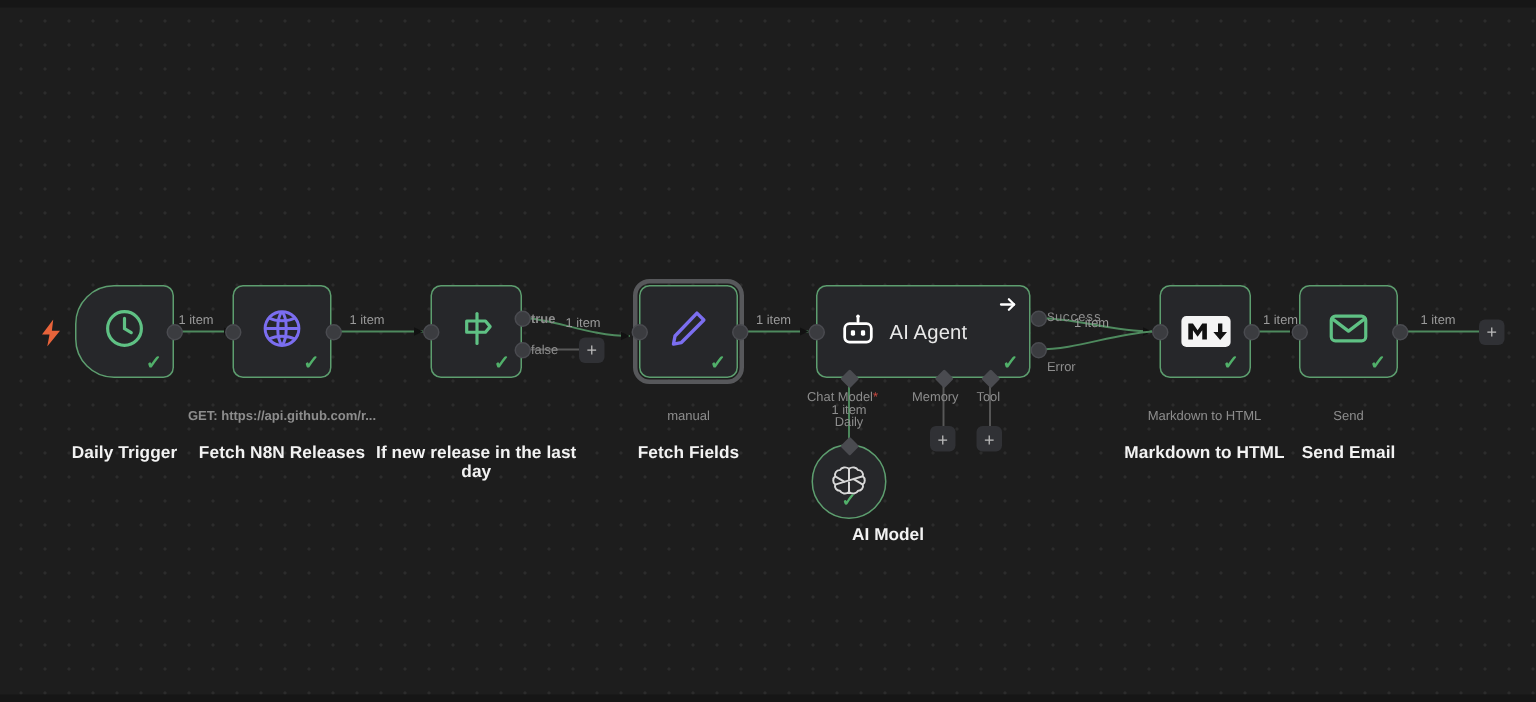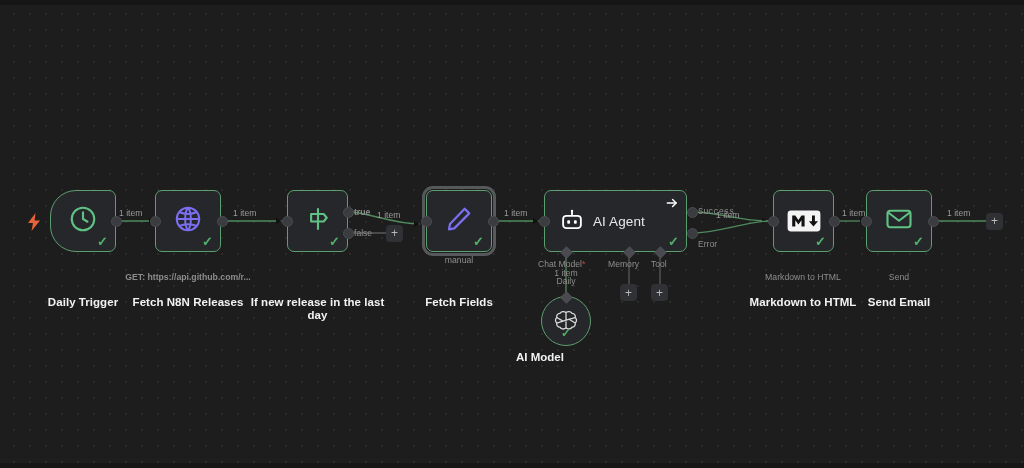--- a/index.html
+++ b/index.html
@@ -51,21 +51,21 @@
     position:absolute;text-align:center;color:#f2f2f2;
     font-size:11.5px;font-weight:bold;line-height:13px;letter-spacing:.05px;
     white-space:pre-line;
     margin-top:39px;
   }
   .subcaption{
     position:absolute;text-align:center;color:#8d8d8d;
     font-size:8.7px;line-height:11px;white-space:nowrap;
   }
   .circcap{
-    position:absolute;text-align:left;color:#f2f2f2;
+    position:absolute;text-align:right;color:#f2f2f2;
     font-size:11.5px;font-weight:bold;
   }
 
   
   .port{
     position:absolute;width:11px;height:11px;border-radius:50%;
     background:#3b3c40;border:1px solid #4a4b50;box-sizing:border-box;
   }
   .diamond{
     position:absolute;width:9px;height:9px;background:#4a4b50;
@@ -197,21 +197,21 @@
       <span>
         <svg width="30" height="30" viewBox="0 0 24 24" fill="none" stroke="#7b6ef0" stroke-width="1.8">
           <path d="M16.5 3.8 L20.2 7.5 L8.2 19.5 L4 20.3 L4.8 16 Z" stroke-linejoin="round"></path>
         </svg>
       </span>
       <span class="tick">✓</span>
     </div>
     <div class="port" style="left:420.5px;top:215.5px;"></div>
     <div class="port" style="left:487.5px;top:215.5px;"></div>
     <div class="caption" style="left:399px;top:257px;width:120px;">Fetch Fields</div>
-    <div class="subcaption" style="left:399px;top:255px;width:120px;">manual</div>
+    <div class="subcaption" style="left:399px;top:272px;width:120px;">manual</div>
   </div>
 
   <div class="node">
     <div class="box wide" style="left:544px;top:190px;width:143px;height:62px;padding-left:14px;">
       <span style="line-height:0;">
         <svg width="26" height="26" viewBox="0 0 24 24" fill="none" stroke="#ffffff" stroke-width="1.7">
           <path d="M12 3 V6" stroke-linecap="round"></path>
             <circle cx="12" cy="2.6" r="1.1" fill="#ffffff" stroke="none"></circle>
           <rect x="3.8" y="7.2" width="16.4" height="11.4" rx="3"></rect>
           <rect x="7.6" y="11.2" width="2.6" height="3.4" rx="0.9" fill="#ffffff" stroke="none"></rect>

